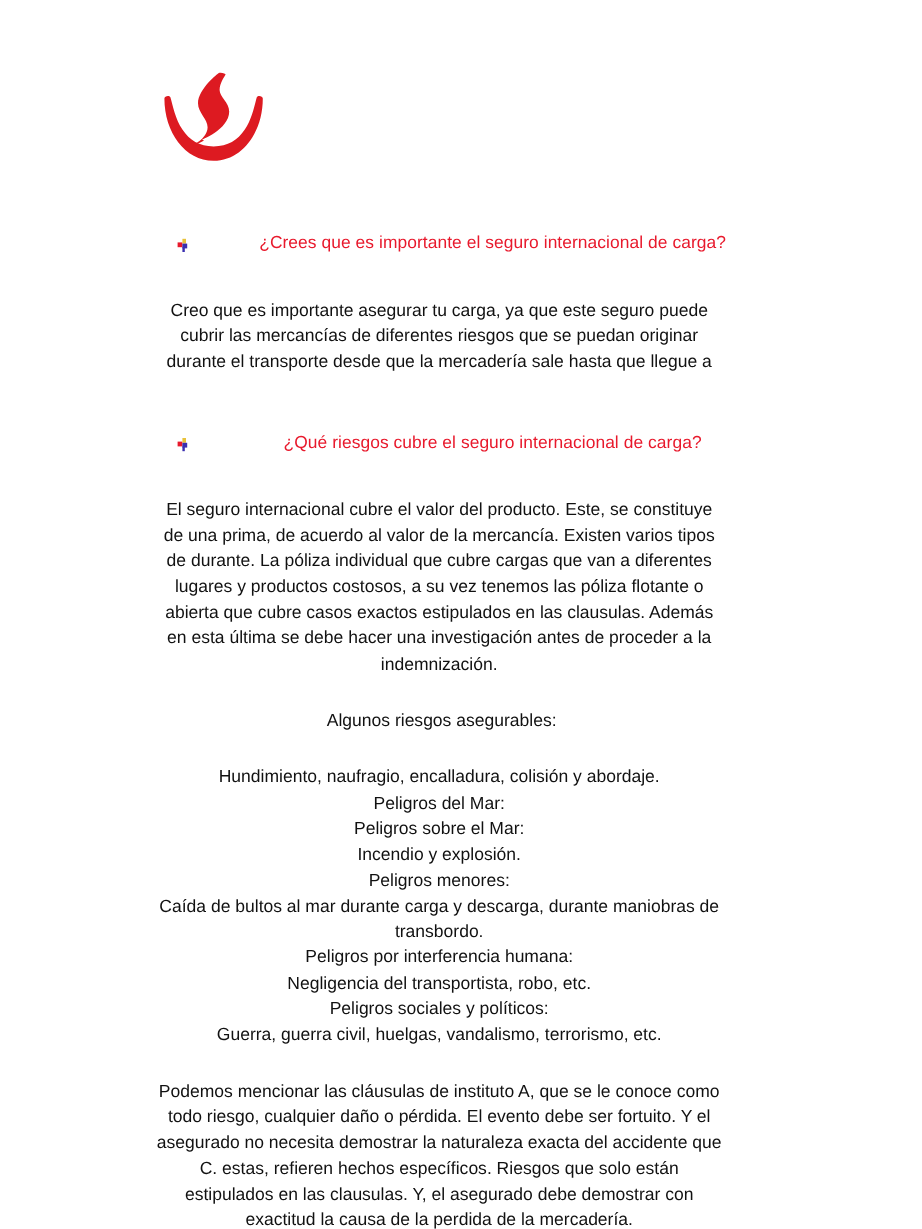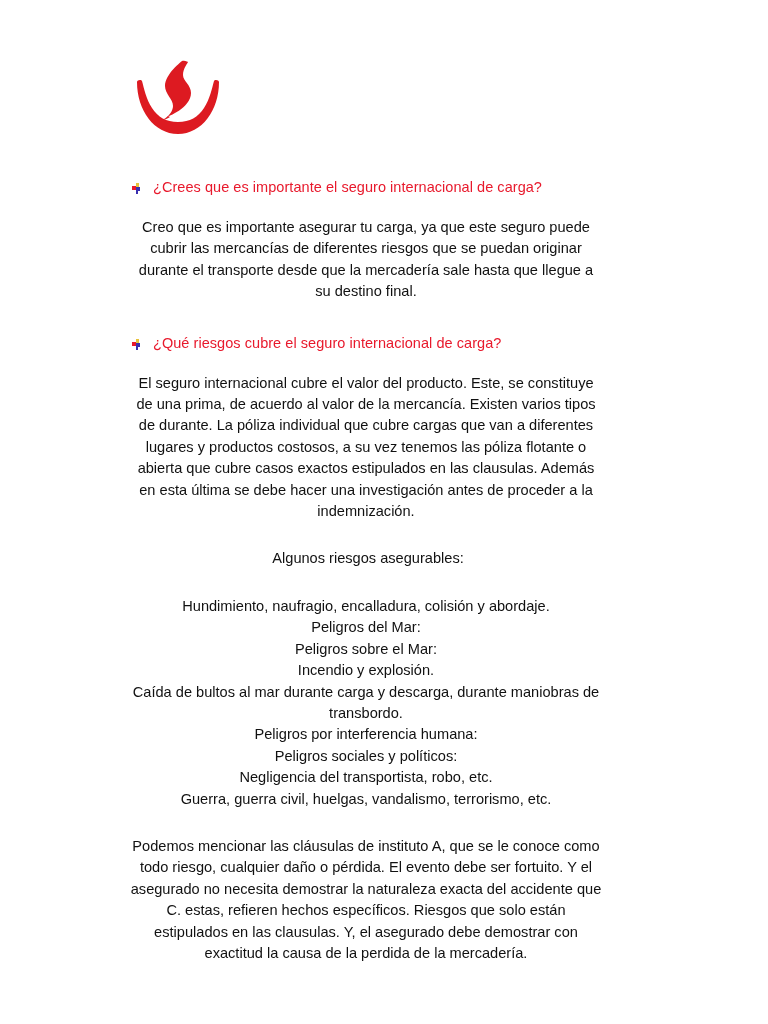--- a/index.html
+++ b/index.html
@@ -45,21 +45,22 @@
     left: 0;
     top: 178px;
     width: 768px;
   }
 
   
   .heading-row {
     position: relative;
     padding-left: 153px;
     padding-right: 100px;
-    margin: 0;
+    margin: 16px;
+    text-align: center;
   }
   .heading-bullet {
     position: absolute;
     left: 131px;
     top: 4px;
     width: 12px;
     height: 13px;
     line-height: 0;
   }
   .heading-bullet svg {
@@ -125,21 +126,20 @@
       </span>
       <span class="heading-text">¿Crees que es importante el seguro internacional de carga?</span>
     </div>
 
     <div class="gap-md"></div>
 
     <p class="para">
       <span class="ln">Creo que es importante asegurar tu carga, ya que este seguro puede</span>
       <span class="ln">cubrir las mercancías de diferentes riesgos que se puedan originar</span>
       <span class="ln">durante el transporte desde que la mercadería sale hasta que llegue a</span>
-      <span class="ln">su destino final.</span>
     </p>
 
     <div class="gap-xl"></div>
 
     <div class="heading-row">
       <span class="heading-bullet">
         <svg width="12" height="13" viewBox="0 0 12 13" xmlns="http://www.w3.org/2000/svg">
           <rect x="1" y="4" width="4" height="4" fill="#e8192c"></rect>
           <rect x="5" y="1" width="3" height="4" fill="#e8c23a"></rect>
           <rect x="5" y="5" width="4" height="4" fill="#3a2fb0"></rect>
@@ -167,25 +167,26 @@
       <span class="ln"> Algunos riesgos asegurables:</span>
     </p>
 
     <div class="gap-lg"></div>
 
     <p class="para">
       <span class="ln">Hundimiento, naufragio, encalladura, colisión y abordaje.</span>
       <span class="ln">Peligros del Mar:</span>
       <span class="ln">Peligros sobre el Mar:</span>
       <span class="ln">Incendio y explosión.</span>
+      <span class="ln">Peligros menores:</span>
       <span class="ln">Caída de bultos al mar durante carga y descarga, durante maniobras de</span>
       <span class="ln">transbordo.</span>
       <span class="ln">Peligros por interferencia humana:</span>
+      <span class="ln">Negligencia del transportista, robo, etc.</span>
       <span class="ln">Peligros sociales y políticos:</span>
-      <span class="ln">Negligencia del transportista, robo, etc.</span>
       <span class="ln">Guerra, guerra civil, huelgas, vandalismo, terrorismo, etc.</span>
     </p>
 
     <div class="gap-lg"></div>
 
     <p class="para">
       <span class="ln">Podemos mencionar las cláusulas de instituto A, que se le conoce como</span>
       <span class="ln">todo riesgo, cualquier daño o pérdida. El evento debe ser fortuito. Y el</span>
       <span class="ln">asegurado no necesita demostrar la naturaleza exacta del accidente que</span>
       <span class="ln">C. estas, refieren hechos específicos. Riesgos que solo están</span>

